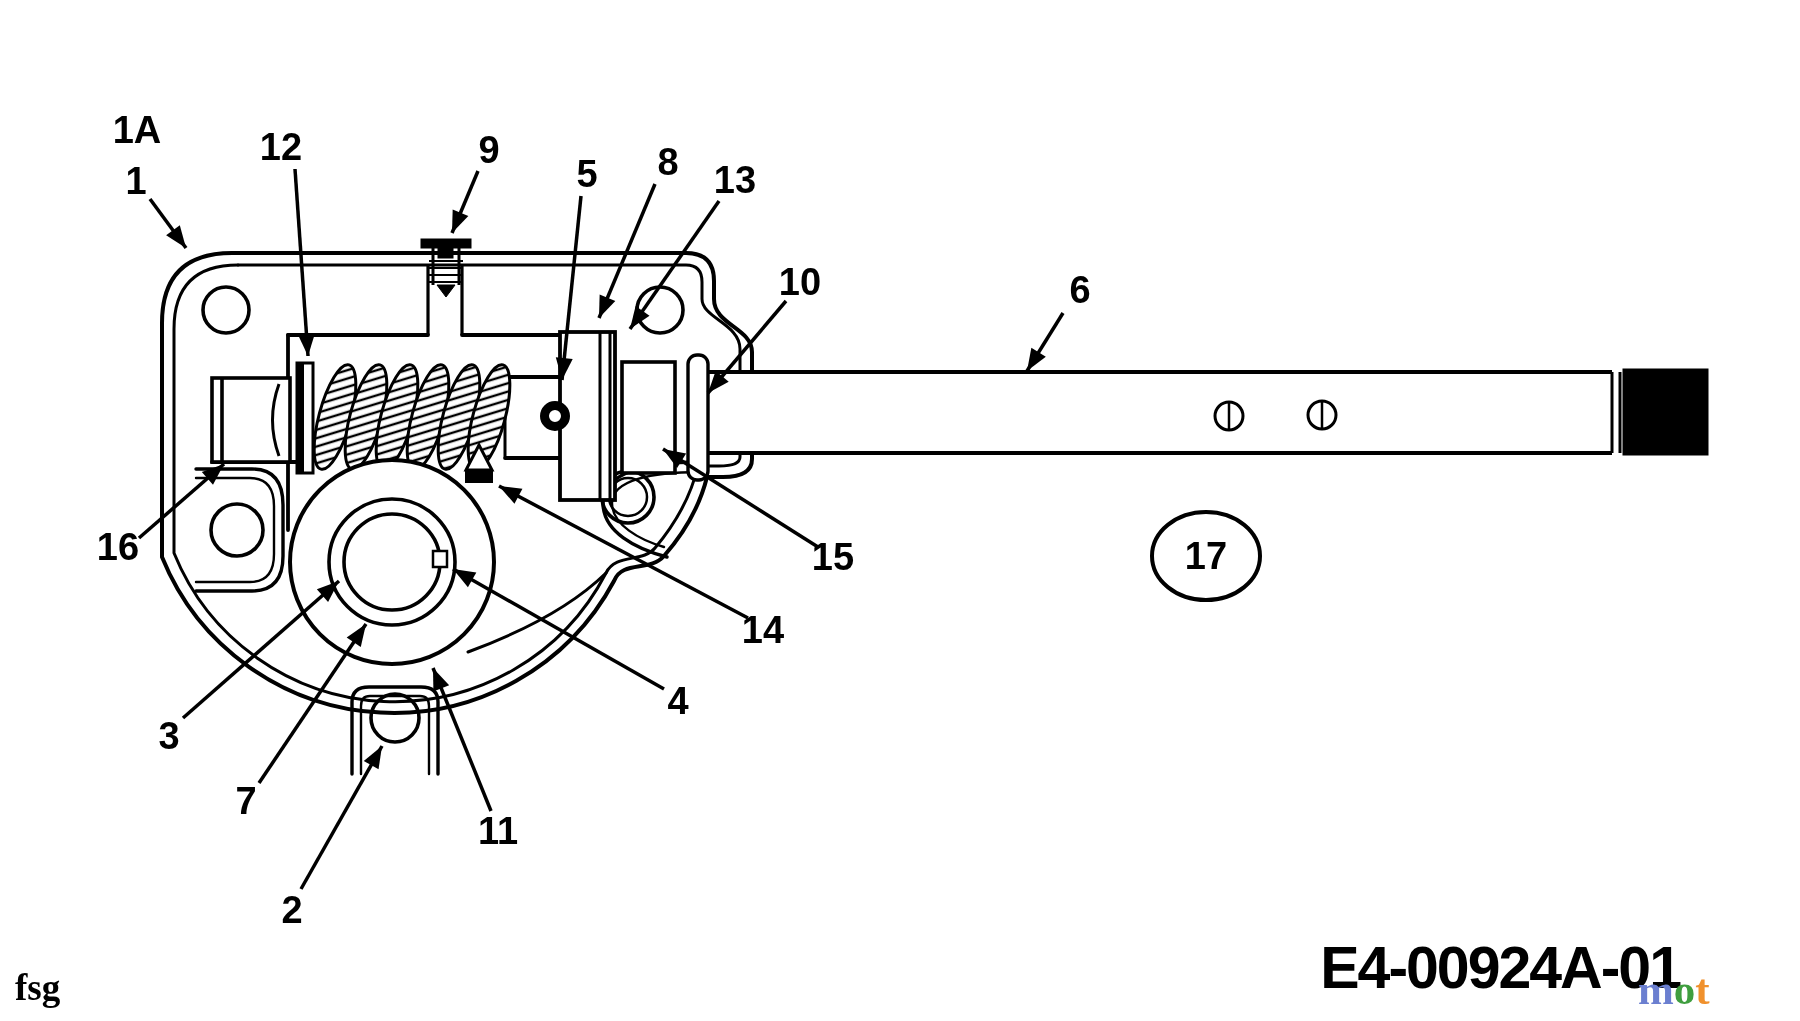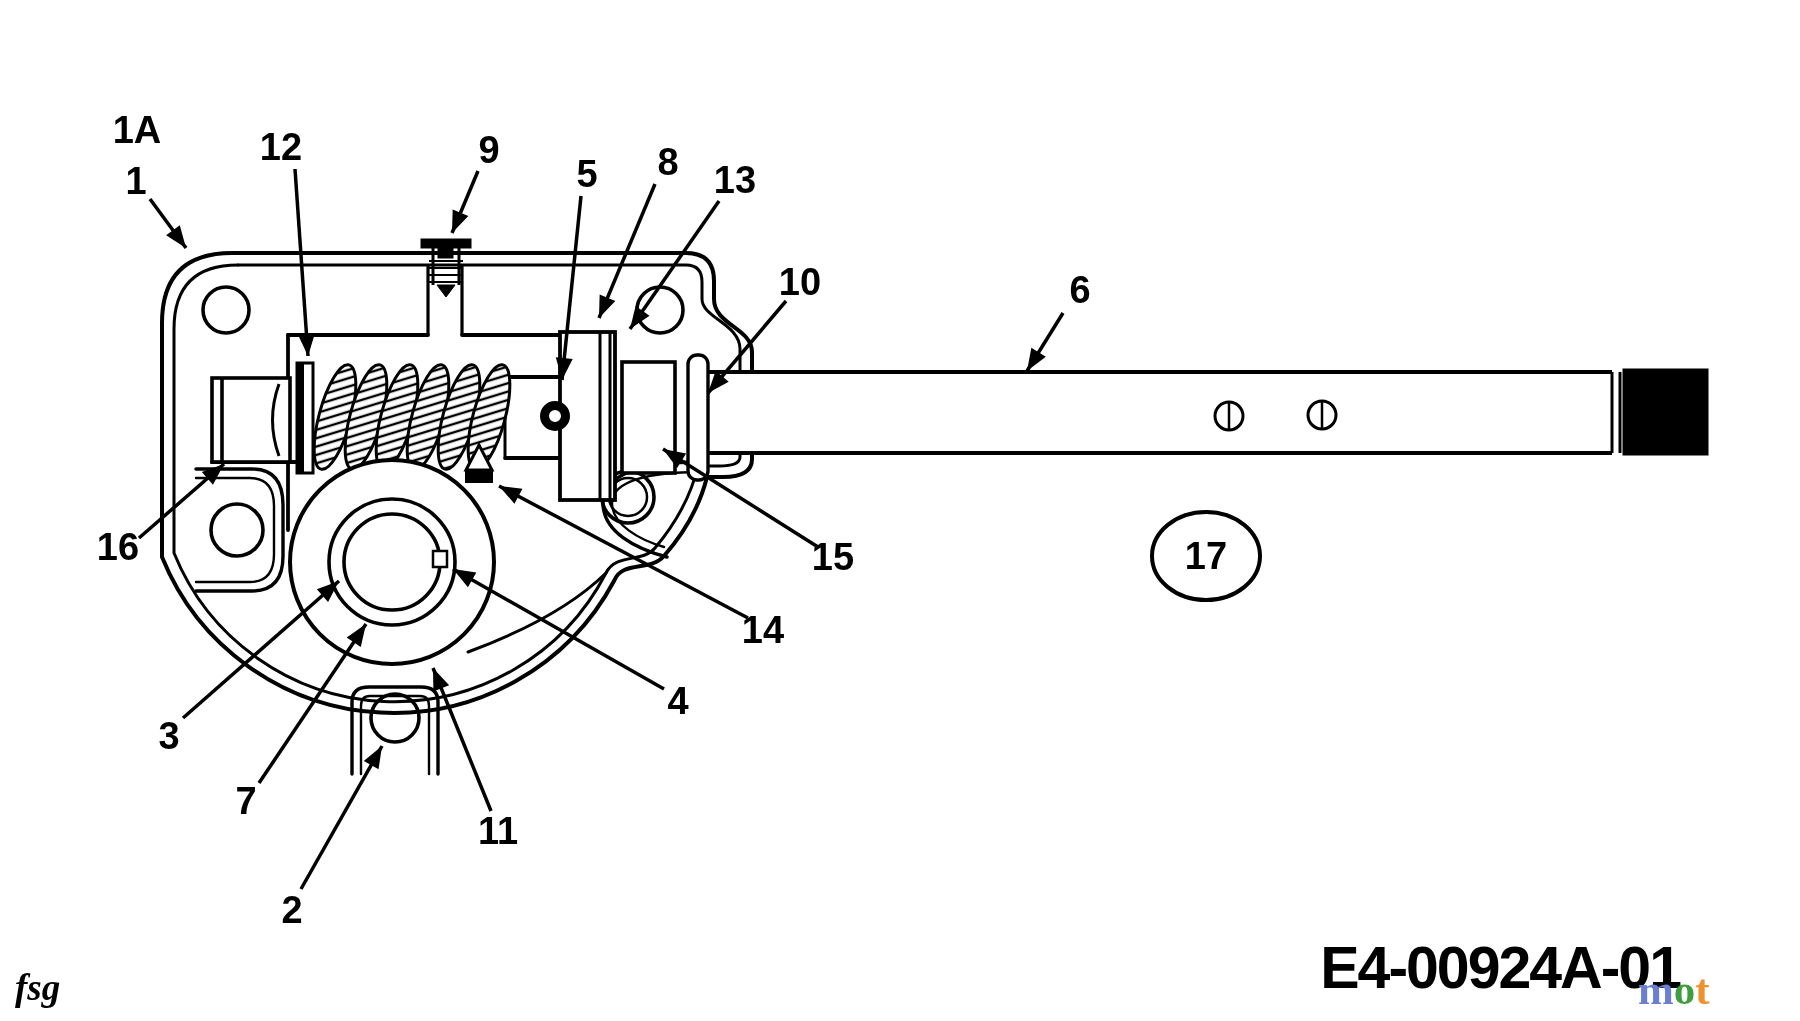--- a/index.html
+++ b/index.html
@@ -1,20 +1,20 @@
 <!DOCTYPE html>
 <html><head>
 <meta charset="utf-8">
 <style>
   html,body{margin:0;padding:0;background:#ffffff;}
   .stage{position:relative;width:1710px;height:1021px;background:#ffffff;overflow:hidden;
          font-family:"Liberation Sans",sans-serif;}
   svg text{font-family:"Liberation Sans",sans-serif;font-weight:bold;fill:#000;}
   .fsg{position:absolute;left:15px;top:966px;font-family:"Liberation Serif",serif;
-       font-weight:bold;font-size:37px;color:#000;font-style:italic;}
+       font-weight:bold;font-size:37px;color:#000;}
   .part-number{position:absolute;right:30px;top:934px;font-family:"Liberation Sans",sans-serif;
        font-weight:bold;font-size:59px;letter-spacing:-2px;color:#000;white-space:nowrap;}
   .watermark{position:absolute;left:1638px;top:970px;font-family:"Liberation Serif",serif;
        font-weight:bold;font-size:43px;line-height:40px;white-space:nowrap;}
   .watermark .suffix{font-size:25px;font-weight:normal;color:#595959;}
 </style>
 </head>
 <body>
 
 <div class="stage">

